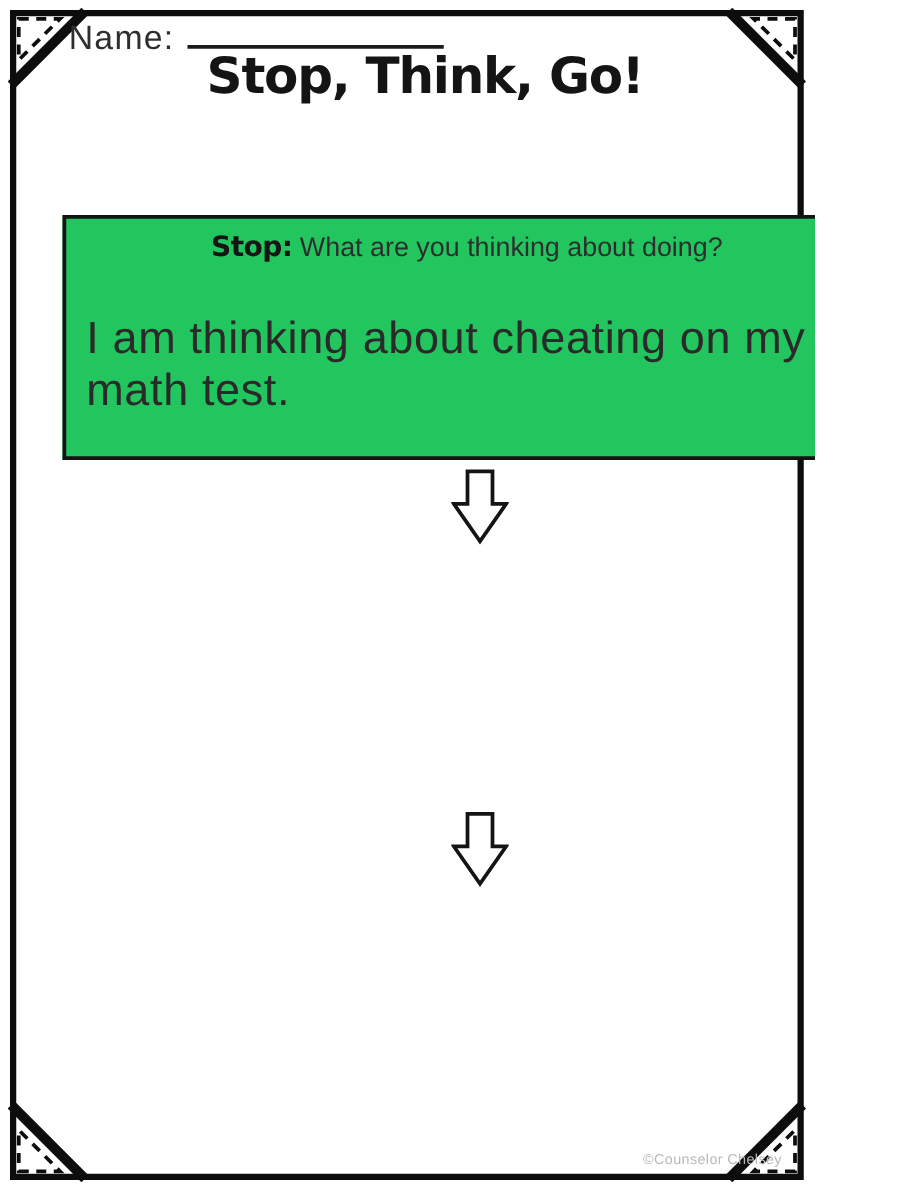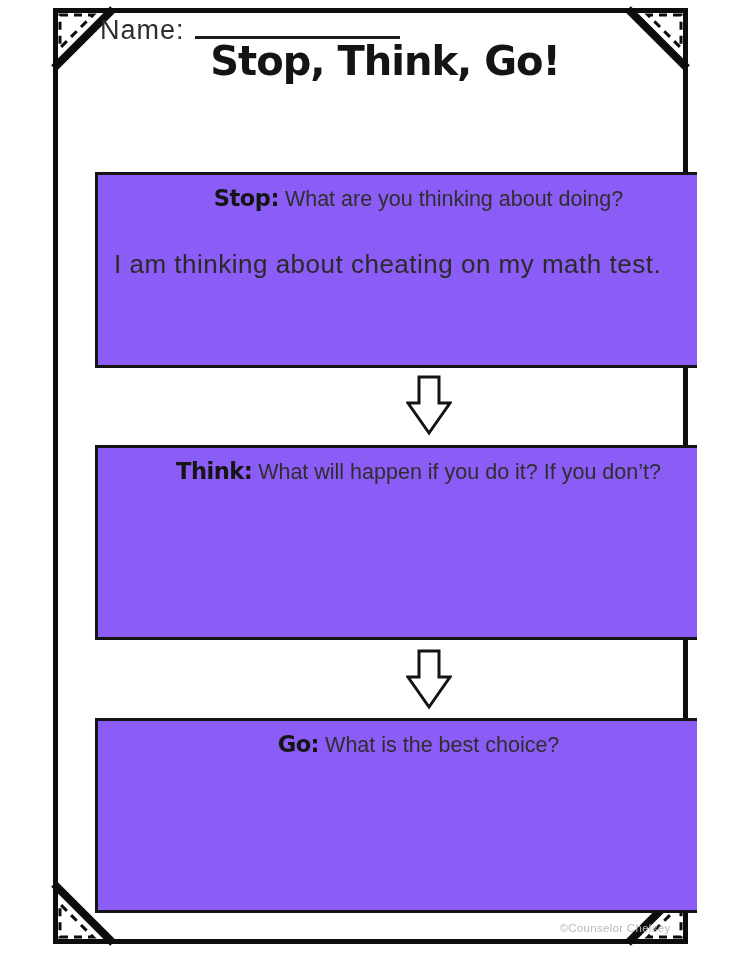--- a/index.html
+++ b/index.html
@@ -4,21 +4,20 @@
 <style>
   html, body { margin: 0; padding: 0; background: #ffffff; }
   .sheet {
     position: relative;
     width: 652px;
     height: 953px;
     background: #ffffff;
     font-family: "Liberation Sans", sans-serif;
     color: #2b2b2b;
     overflow: hidden;
-    margin-left: 45px;
   }
   .frame {
     position: absolute;
     left: 8px; top: 8px; right: 9px; bottom: 9px;
     border: 5px solid #0d0d0d;
     pointer-events: none;
   }
   .corner {
     position: absolute;
     width: 64px; height: 64px;
@@ -66,38 +65,38 @@
     font-family: "DejaVu Sans", sans-serif;
     font-weight: bold;
     color: #151515;
     letter-spacing: -0.5px;
   }
   .wbox {
     position: absolute;
     left: 50px;
     width: 641px;
     border: 3px solid #141414;
-    background: #8b5cf6;
+    background: #22c55e;
     box-sizing: content-box;
   }
   .wbox.stop  { top: 172px; height: 190px; }
   .wbox.think { top: 445px; height: 189px; }
   .wbox.go    { top: 718px; height: 189px; }
   .box-header {
     padding-top: 10px;
     text-align: center;
     font-size: 21.5px;
     color: #2e2e2e;
     white-space: nowrap;
   }
   .box-header .bold-label { font-size: 22.5px; }
   .answer-area {
     position: absolute;
     left: 16px; right: 10px; top: 74px; bottom: 8px;
-    font-size: 26px;
+    font-size: 36px;
     letter-spacing: 0.5px;
     color: #2a2a2a;
   }
   .arrow {
     position: absolute;
     left: 361px;
     width: 46px; height: 61px;
   }
   .arrow.a1 { top: 375px; }
   .arrow.a2 { top: 649px; }
@@ -155,36 +154,22 @@
       <span class="bold-label">Stop:</span>
       <span>What are you thinking about doing?</span>
     </div>
     <div class="answer-area">I am thinking about cheating on my math test.</div>
   </div>
 
   <svg class="arrow a1" viewBox="0 0 46 61">
     <path d="M13 2 L33 2 L33 28 L44 28 L23 58 L2 28 L13 28 Z" fill="#ffffff" stroke="#141414" stroke-width="3" stroke-linejoin="miter"></path>
   </svg>
 
-  <div class="wbox think">
-    <div class="box-header">
-      <span class="bold-label">Think:</span>
-      <span>What will happen if you do it? If you don’t?</span>
-    </div>
-    <div class="answer-area"></div>
-  </div>
 
   <svg class="arrow a2" viewBox="0 0 46 61">
     <path d="M13 2 L33 2 L33 28 L44 28 L23 58 L2 28 L13 28 Z" fill="#ffffff" stroke="#141414" stroke-width="3" stroke-linejoin="miter"></path>
   </svg>
 
-  <div class="wbox go">
-    <div class="box-header">
-      <span class="bold-label">Go:</span>
-      <span>What is the best choice?</span>
-    </div>
-    <div class="answer-area"></div>
-  </div>
 
   <div class="page-mark">7</div>
   <div class="credit">©Counselor Chelsey</div>
 
 </div>
 
 </body></html>

